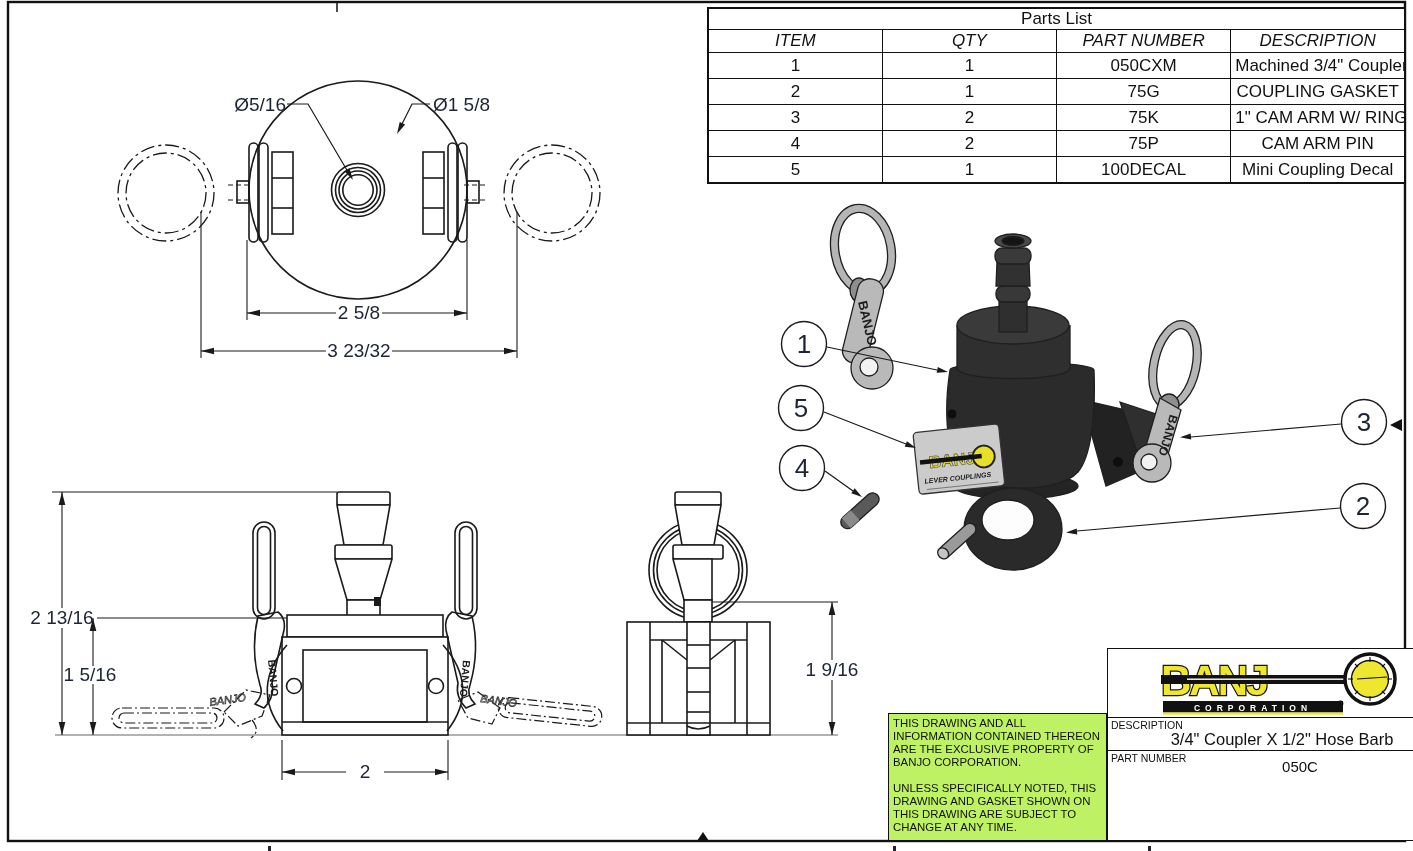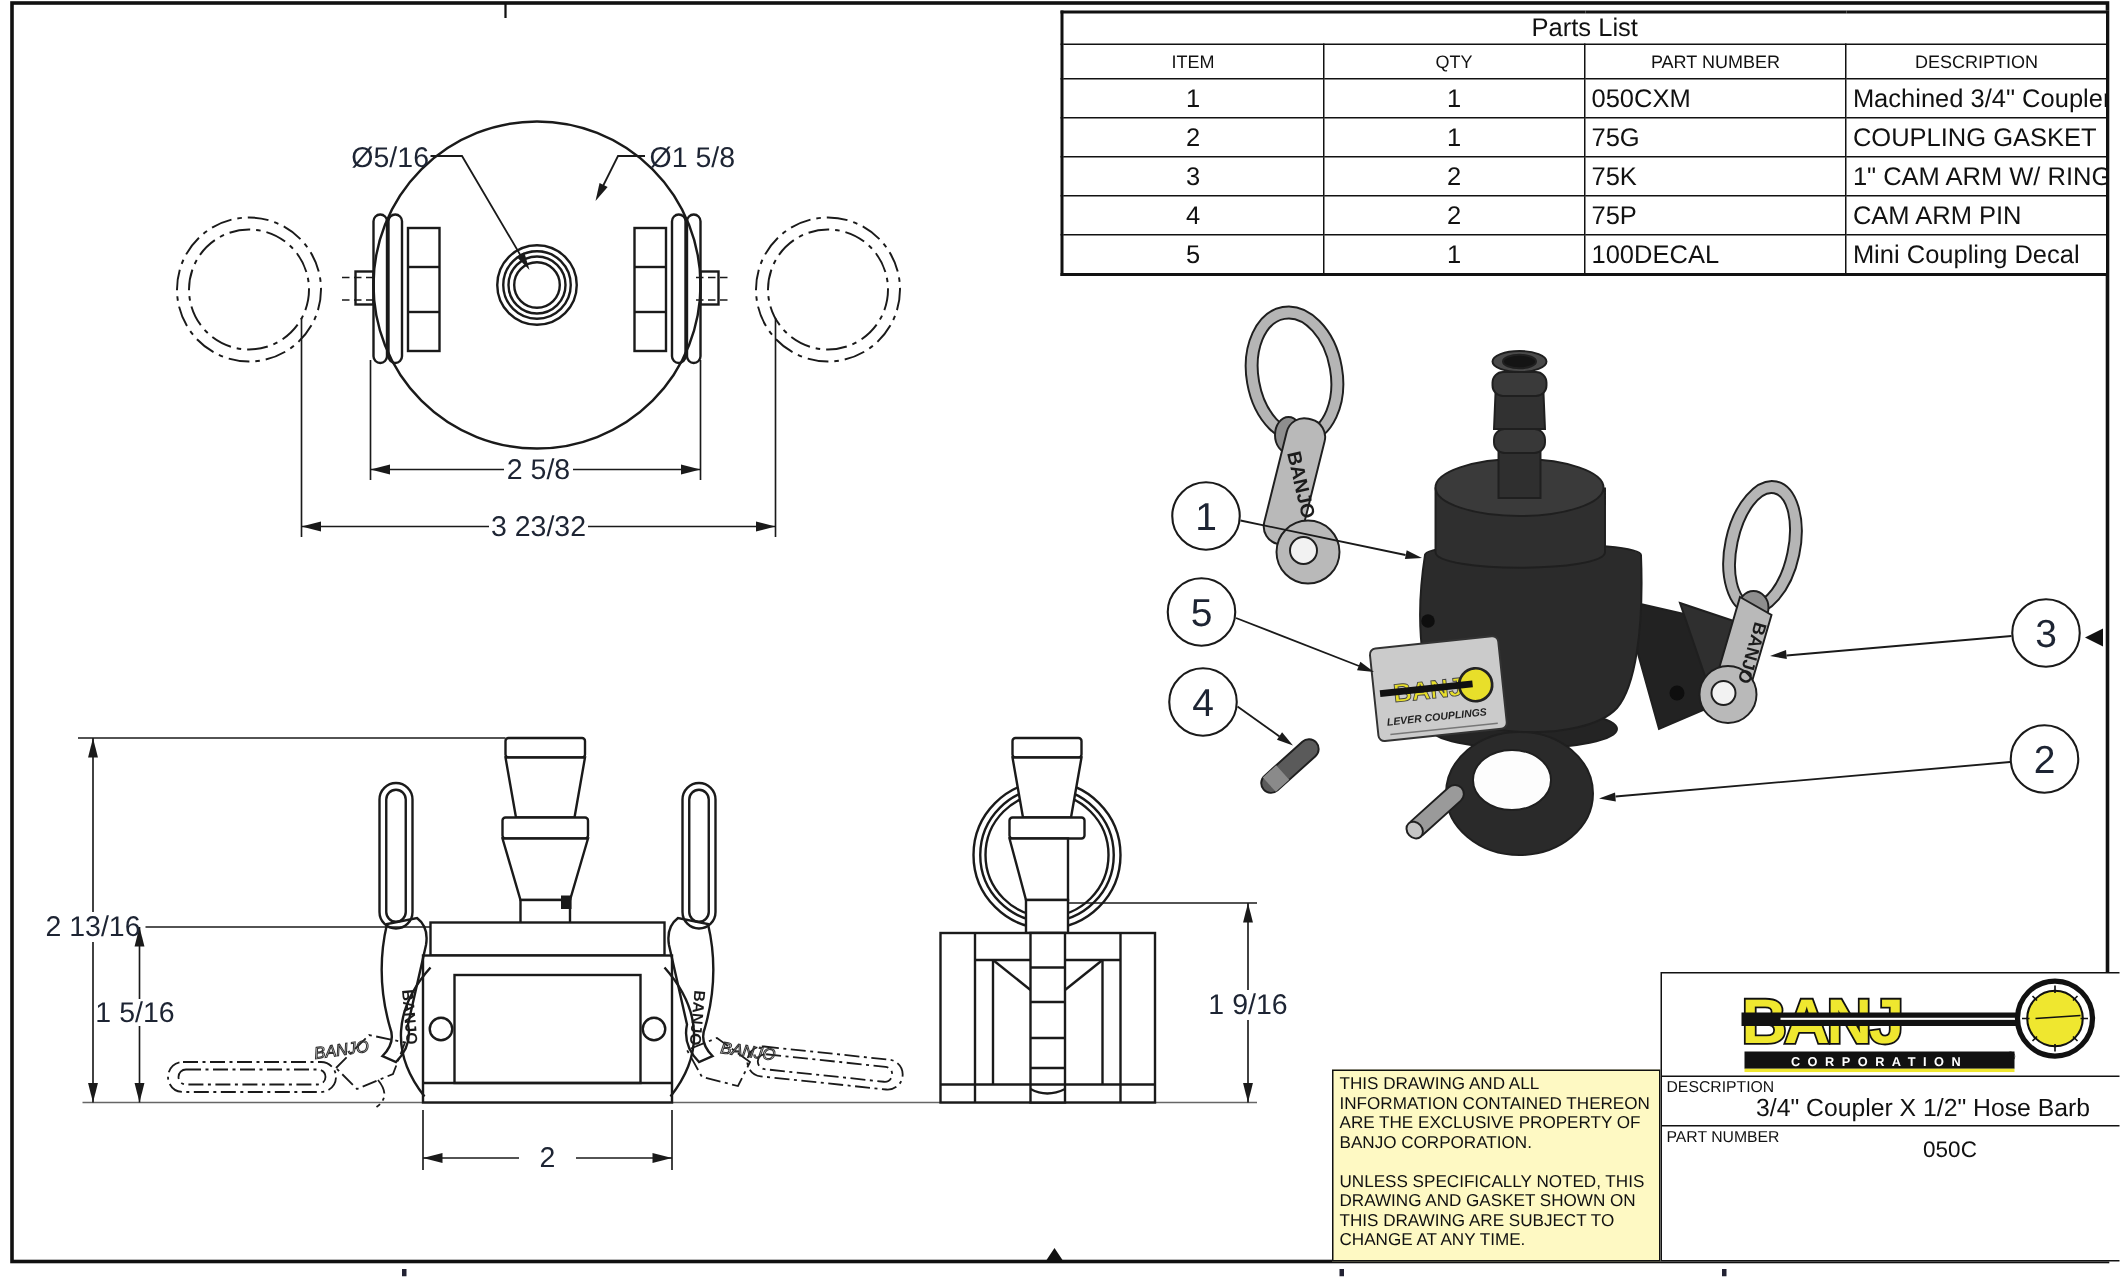--- a/index.html
+++ b/index.html
@@ -5,30 +5,30 @@
   html,body{margin:0;padding:0;background:#ffffff;}
   body{width:1413px;height:851px;position:relative;overflow:hidden;
        font-family:"Liberation Sans",sans-serif;color:#111;}
   .abs{position:absolute;}
   svg text{font-family:"Liberation Sans",sans-serif;}
 
   
   #parts-list{left:707px;top:7px;width:699px;border-collapse:collapse;
               border:2.5px solid #111;table-layout:fixed;background:#fff;padding-left:16px;}
   #parts-list td,#parts-list th{border:1.5px solid #111;font-weight:normal;
-              font-size:17px;white-space:nowrap;overflow:hidden;padding:0 4px;}
+              font-size:17px;white-space:nowrap;overflow:hidden;padding:0 4px;text-align:center;}
   #parts-list .tl-title{text-align:center;height:20px;font-size:17px;}
-  #parts-list .hdr{text-align:center;height:22px;font-size:12px;}
+  #parts-list .hdr{text-align:center;height:22px;font-size:17px;font-style:italic;}
   #parts-list .c{text-align:center;}
   #parts-list tr.datarow td{height:25px;}
 
   
   #legal{left:888px;top:713px;width:219px;height:128px;border:1.6px solid #111;
          box-sizing:border-box;padding:3px 4px;font-size:11.4px;line-height:1.14;
-         background:#fef9c3;}
+         background:#bef264;}
   #legal .para{margin:0 0 13px 0;}
 
   
   #title-block{left:1107px;top:648px;width:350px;height:193px;border:1.8px solid #111;
                box-sizing:border-box;background:#fff;}
   .tb-row{box-sizing:border-box;width:100%;}
   #tb-logo{height:68px;display:flex;align-items:center;justify-content:center;}
   #tb-info{height:64px;border-top:1.5px solid #111;text-align:center;padding-top:3px;}
   #tb-info .company{font-size:16px;line-height:17px;}
   #tb-info .small{font-size:12.2px;line-height:14px;}

